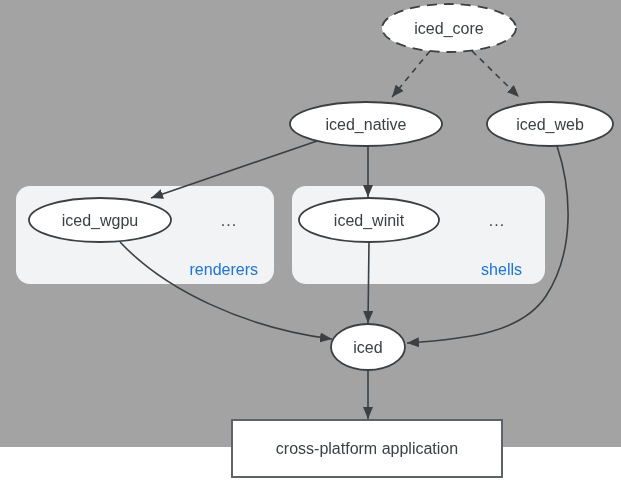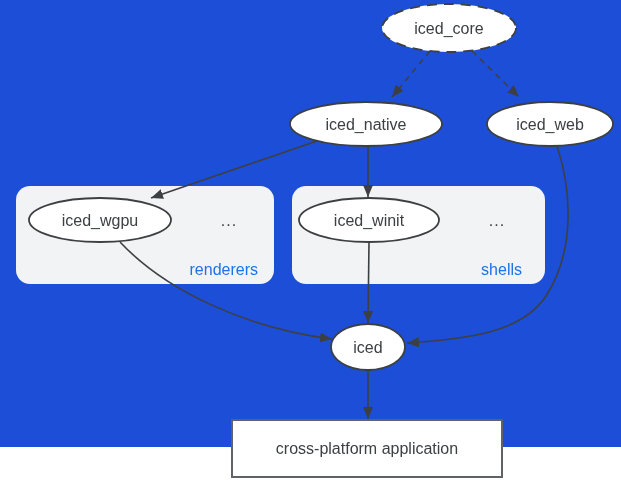--- a/index.html
+++ b/index.html
@@ -7,21 +7,21 @@
     padding: 0;
     background: #ffffff;
     width: 621px;
     height: 483px;
     overflow: hidden;
   }
   .canvas {
     position: relative;
     width: 621px;
     height: 447px;
-    background: #1d4ed8;
+    background: #a3a3a3;
   }
   svg text {
     font-family: "Liberation Sans", sans-serif;
     font-size: 16px;
     fill: #3c4043;
     text-anchor: middle;
   }
   .group-box {
     fill: #f1f3f5;
     stroke: none;

